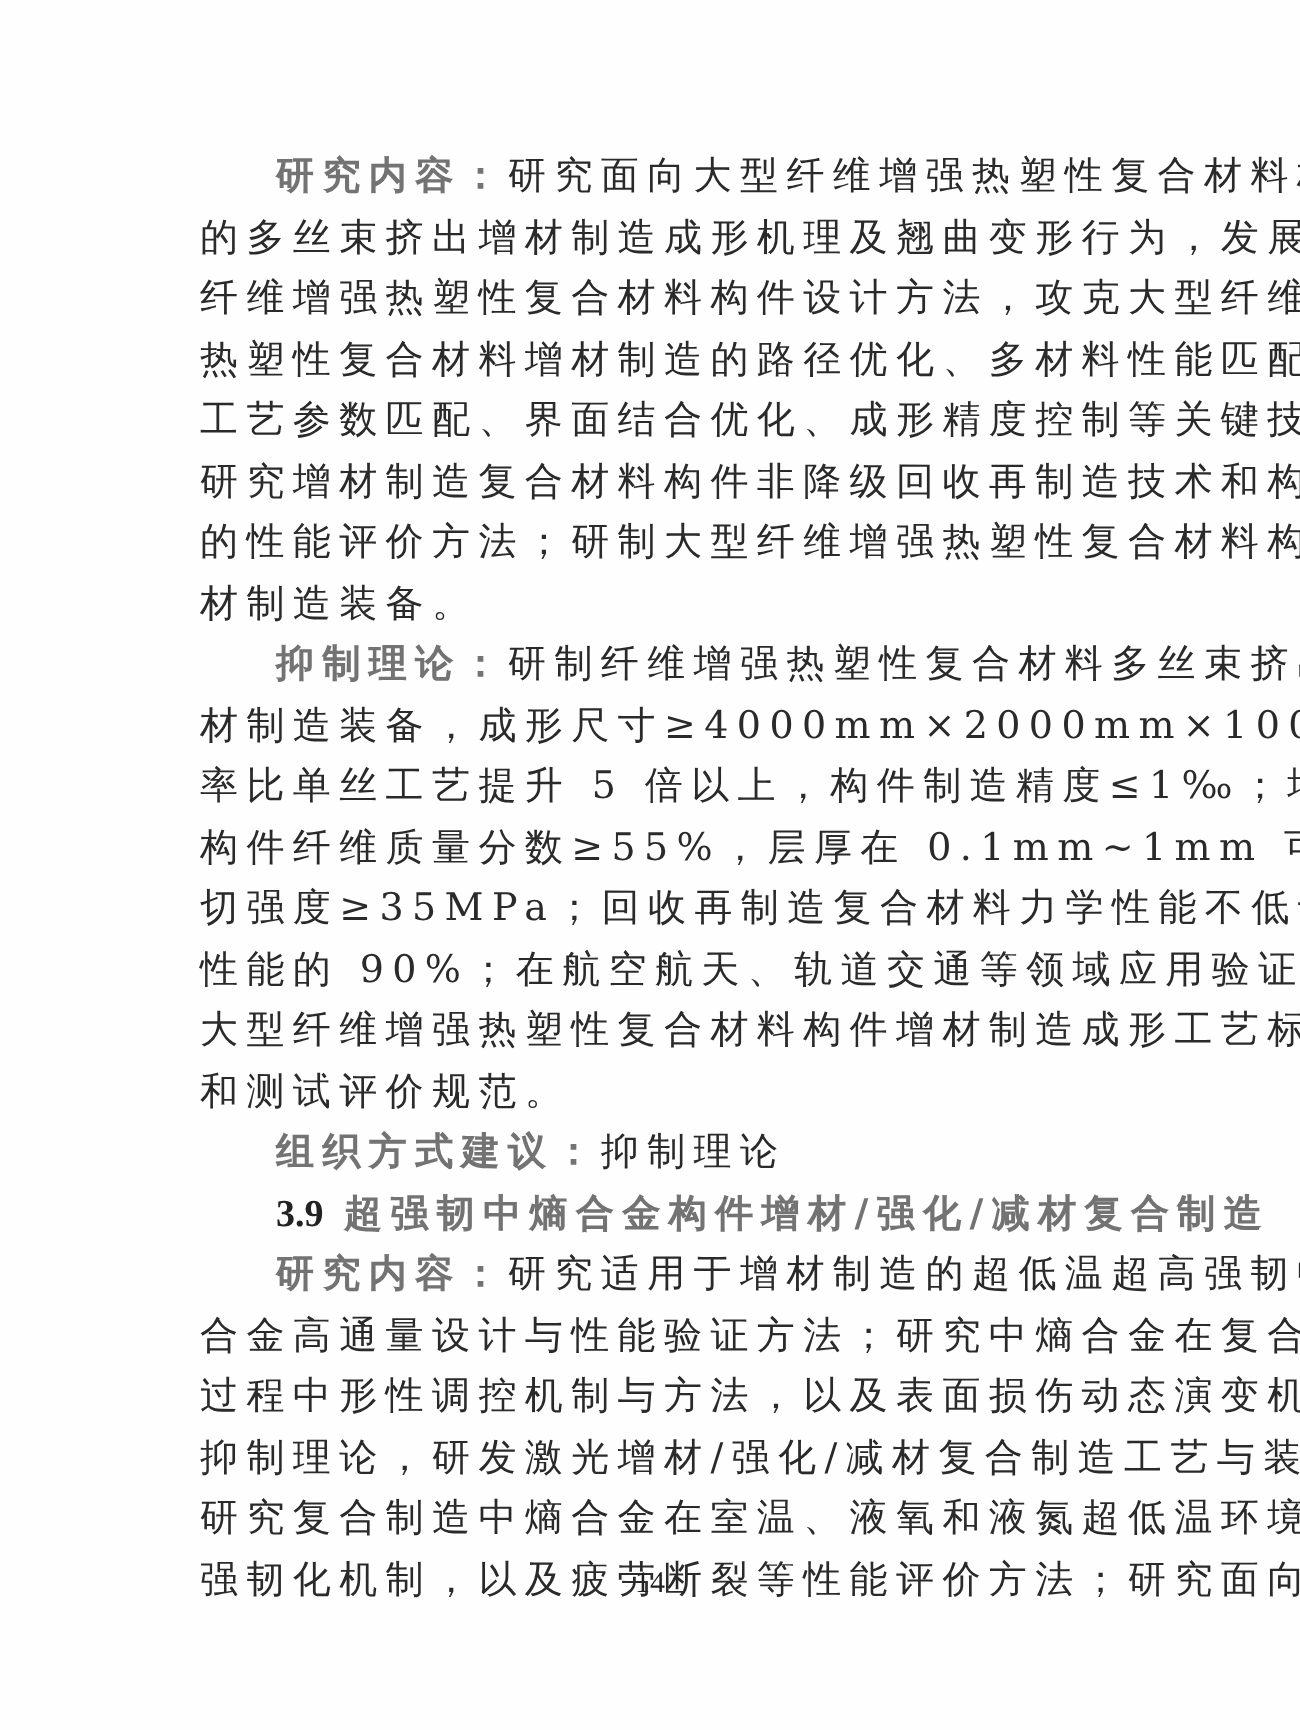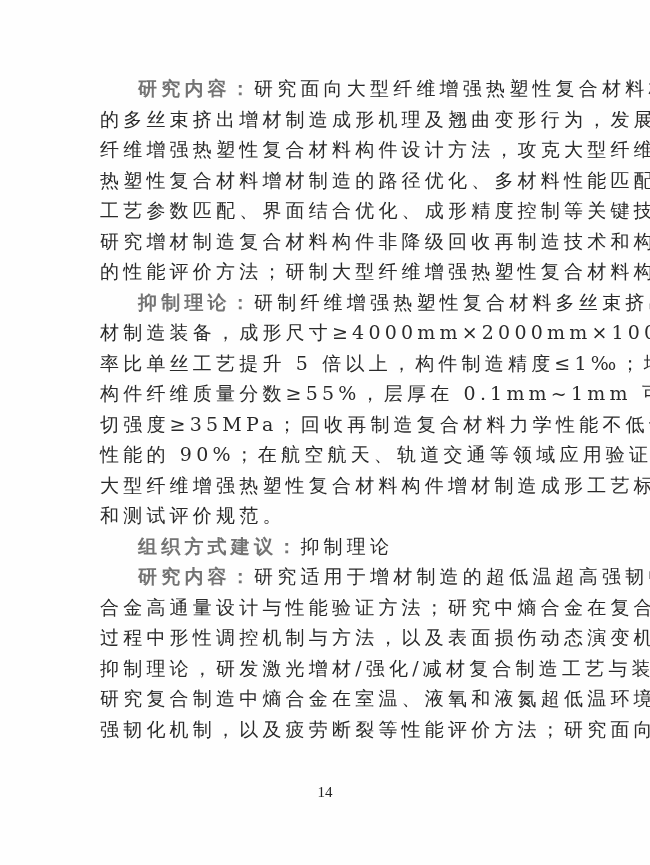--- a/index.html
+++ b/index.html
@@ -27,32 +27,34 @@
 <div class="page">
   <div class="text-block">
 
     <div class="line indent"><span class="bold">研究内容：</span><span>研究面向大型纤维增强热塑性复合材料构件</span></div>
     <div class="line">的多丝束挤出增材制造成形机理及翘曲变形行为，发展大型</div>
     <div class="line">纤维增强热塑性复合材料构件设计方法，攻克大型纤维增强</div>
     <div class="line">热塑性复合材料增材制造的路径优化、多材料性能匹配、多</div>
     <div class="line">工艺参数匹配、界面结合优化、成形精度控制等关键技术；</div>
     <div class="line">研究增材制造复合材料构件非降级回收再制造技术和构件</div>
     <div class="line">的性能评价方法；研制大型纤维增强热塑性复合材料构件增</div>
+    <div class="line last">材制造装备。</div>
 
     <div class="line indent"><span class="bold">抑制理论：</span><span>研制纤维增强热塑性复合材料多丝束挤出增</span></div>
     <div class="line">材制造装备，成形尺寸≥4000mm×2000mm×1000mm，成形效</div>
     <div class="line">率比单丝工艺提升 5 倍以上，构件制造精度≤1‰；增材制造</div>
     <div class="line">构件纤维质量分数≥55%，层厚在 0.1mm~1mm 可调，层间剪</div>
     <div class="line">切强度≥35MPa；回收再制造复合材料力学性能不低于回收前</div>
     <div class="line">性能的 90%；在航空航天、轨道交通等领域应用验证，制定</div>
     <div class="line">大型纤维增强热塑性复合材料构件增材制造成形工艺标准</div>
     <div class="line last">和测试评价规范。</div>
 
     <div class="line indent last"><span class="bold">组织方式建议：</span><span>抑制理论</span></div>
 
+    <div class="line indent last"><span class="num">3.9</span> <span class="bold">超强韧中熵合金构件增材/强化/减材复合制造</span></div>
 
     <div class="line indent"><span class="bold">研究内容：</span><span>研究适用于增材制造的超低温超高强韧中熵</span></div>
     <div class="line">合金高通量设计与性能验证方法；研究中熵合金在复合制造</div>
     <div class="line">过程中形性调控机制与方法，以及表面损伤动态演变机制及</div>
     <div class="line">抑制理论，研发激光增材/强化/减材复合制造工艺与装备，</div>
     <div class="line">研究复合制造中熵合金在室温、液氧和液氮超低温环境下的</div>
     <div class="line">强韧化机制，以及疲劳断裂等性能评价方法；研究面向服役</div>
   </div>
 
   <div class="page-number">14</div>

